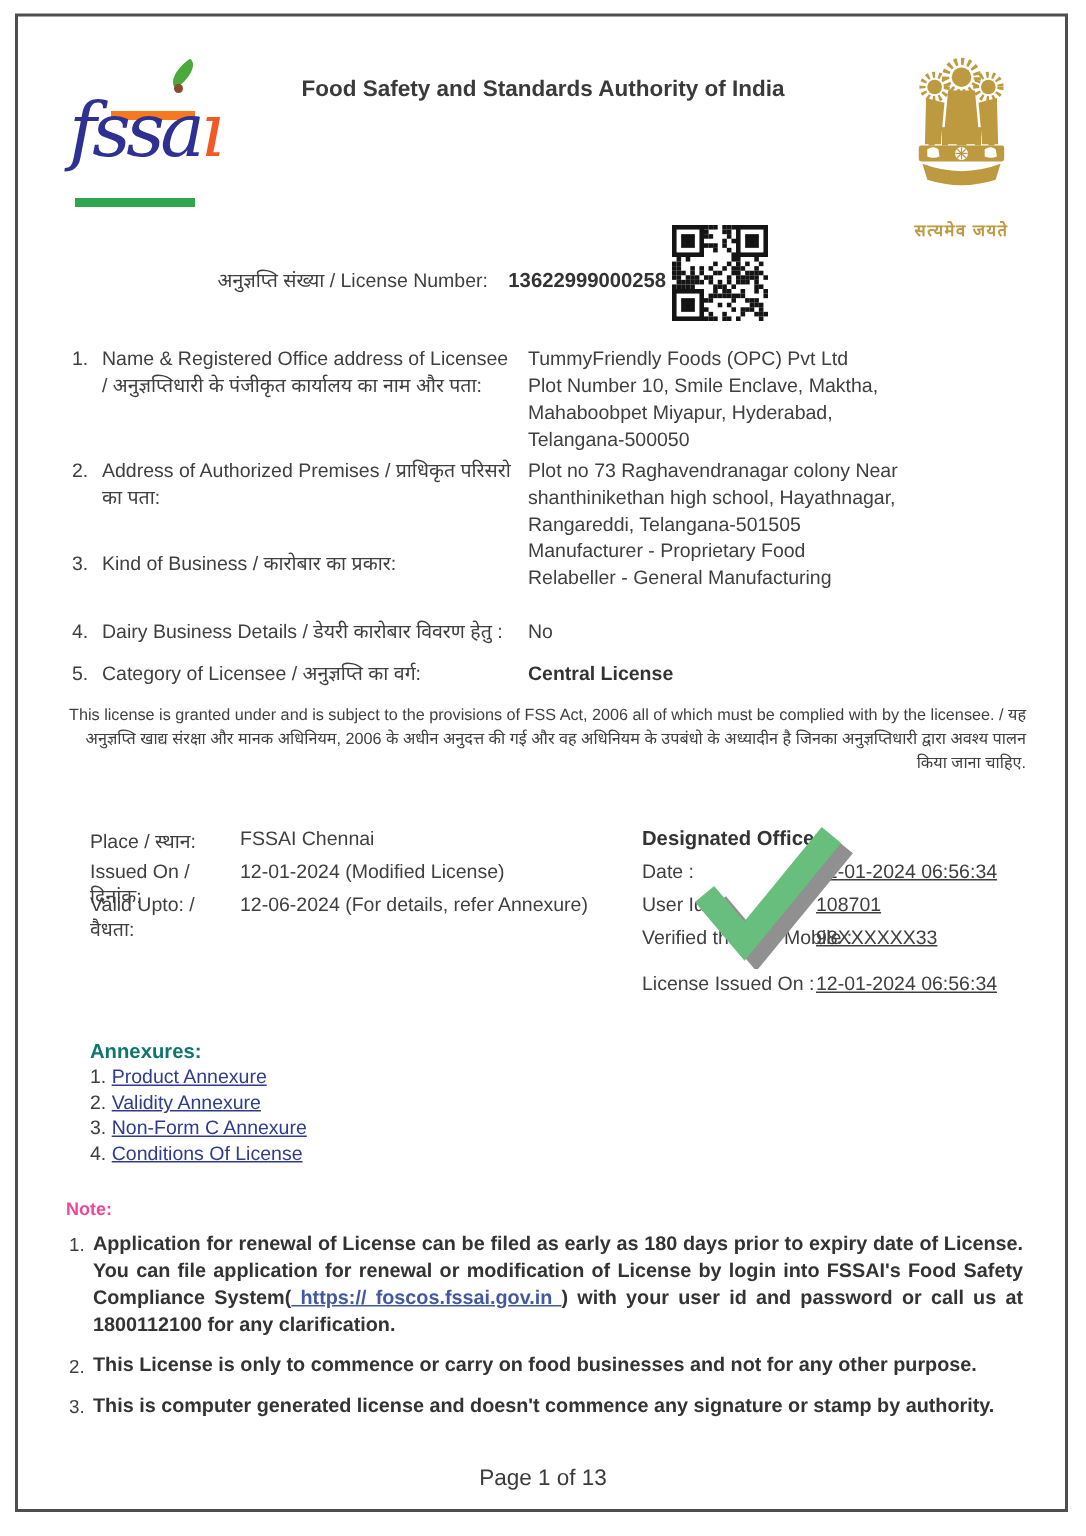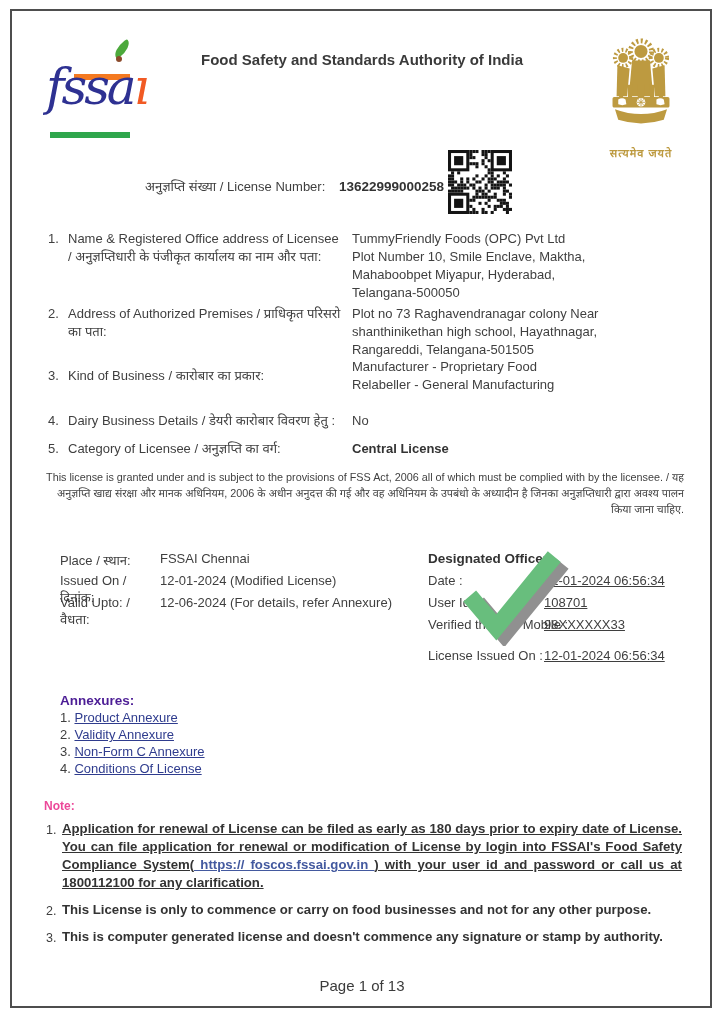--- a/index.html
+++ b/index.html
@@ -56,30 +56,30 @@
   .issue-label { left:60px;  width:100px; }
   .issue-value { left:160px; width:270px; }
   .off-label { left:428px; width:155px; font-size:13px; }
   .off-value { left:544px; width:140px; font-size:13px;text-decoration:underline; }
   .off-title { left:428px; font-size:13.5px; font-weight:bold; color:#333; }
 
   .checkmark { left:452px; top:546px; width:118px; height:100px; }
   .checkmark svg { width:100%; height:100%; }
 
   
-  .annex-title { left:60px; top:693px; font-size:13.5px; font-weight:bold; color:#4c1d95; }
+  .annex-title { left:60px; top:693px; font-size:13.5px; font-weight:bold; color:#0f766e; }
   .annex-item { left:60px; font-size:13px; }
   .annex-item a { color:#2f3c8e; text-decoration:underline; cursor:pointer; }
 
   
   .note-title { left:44px; top:799px; font-size:12px; font-weight:bold; color:#ec4899; }
   .note-num { font-size:12.5px; font-weight:normal; color:#3f3f3f; position:absolute; left:0; top:1px; }
   .note-item { position:absolute; left:46px; width:636px; font-size:13.2px; line-height:18px; }
   .note-item .txt { display:block; margin-left:16px; font-weight:bold; color:#333; }
-  .note-item.justify .txt { text-align:justify;text-decoration:underline; }
+  .note-item.justify .txt { text-align:justify; }
   .note-link { color:#43599f; text-decoration:underline; font-weight:bold; cursor:pointer; }
 
   .footer { left:0; top:977px; width:724px; text-align:center; font-size:15px; color:#3b3b3b; }
 </style>
 </head>
 <body>
 
 <div class="page-frame"></div>
 
 <div class="abs logo">

